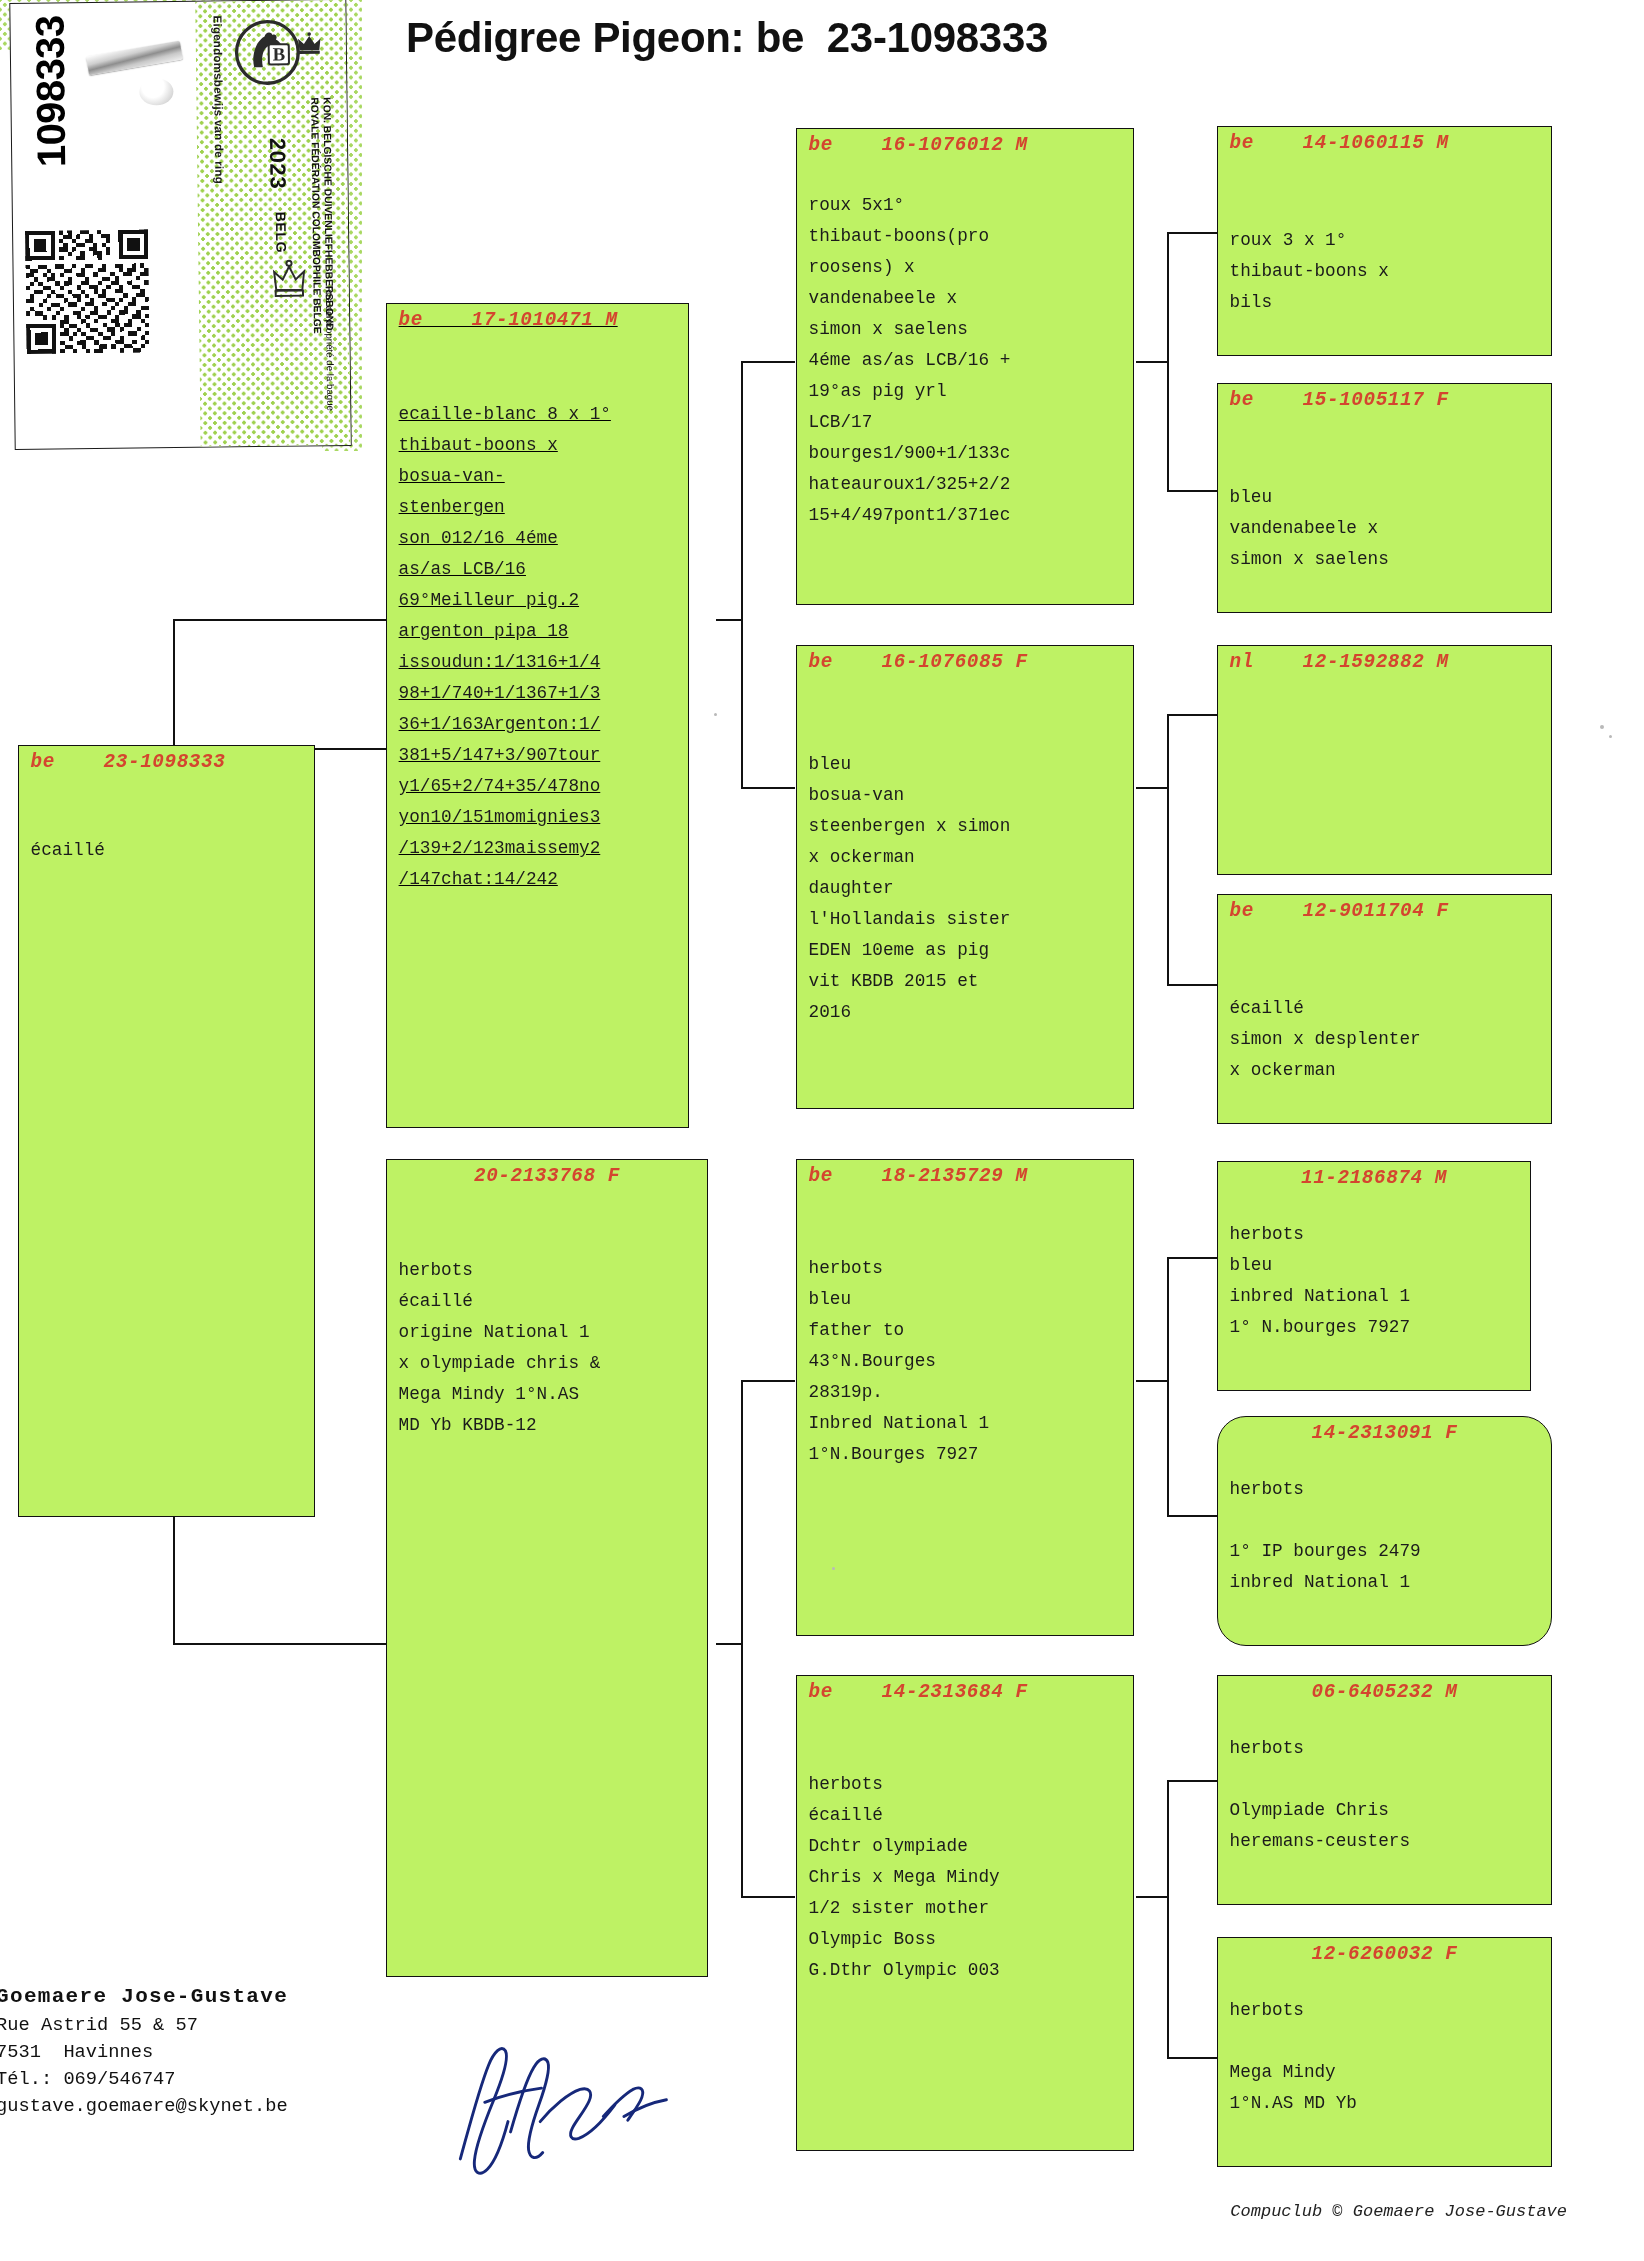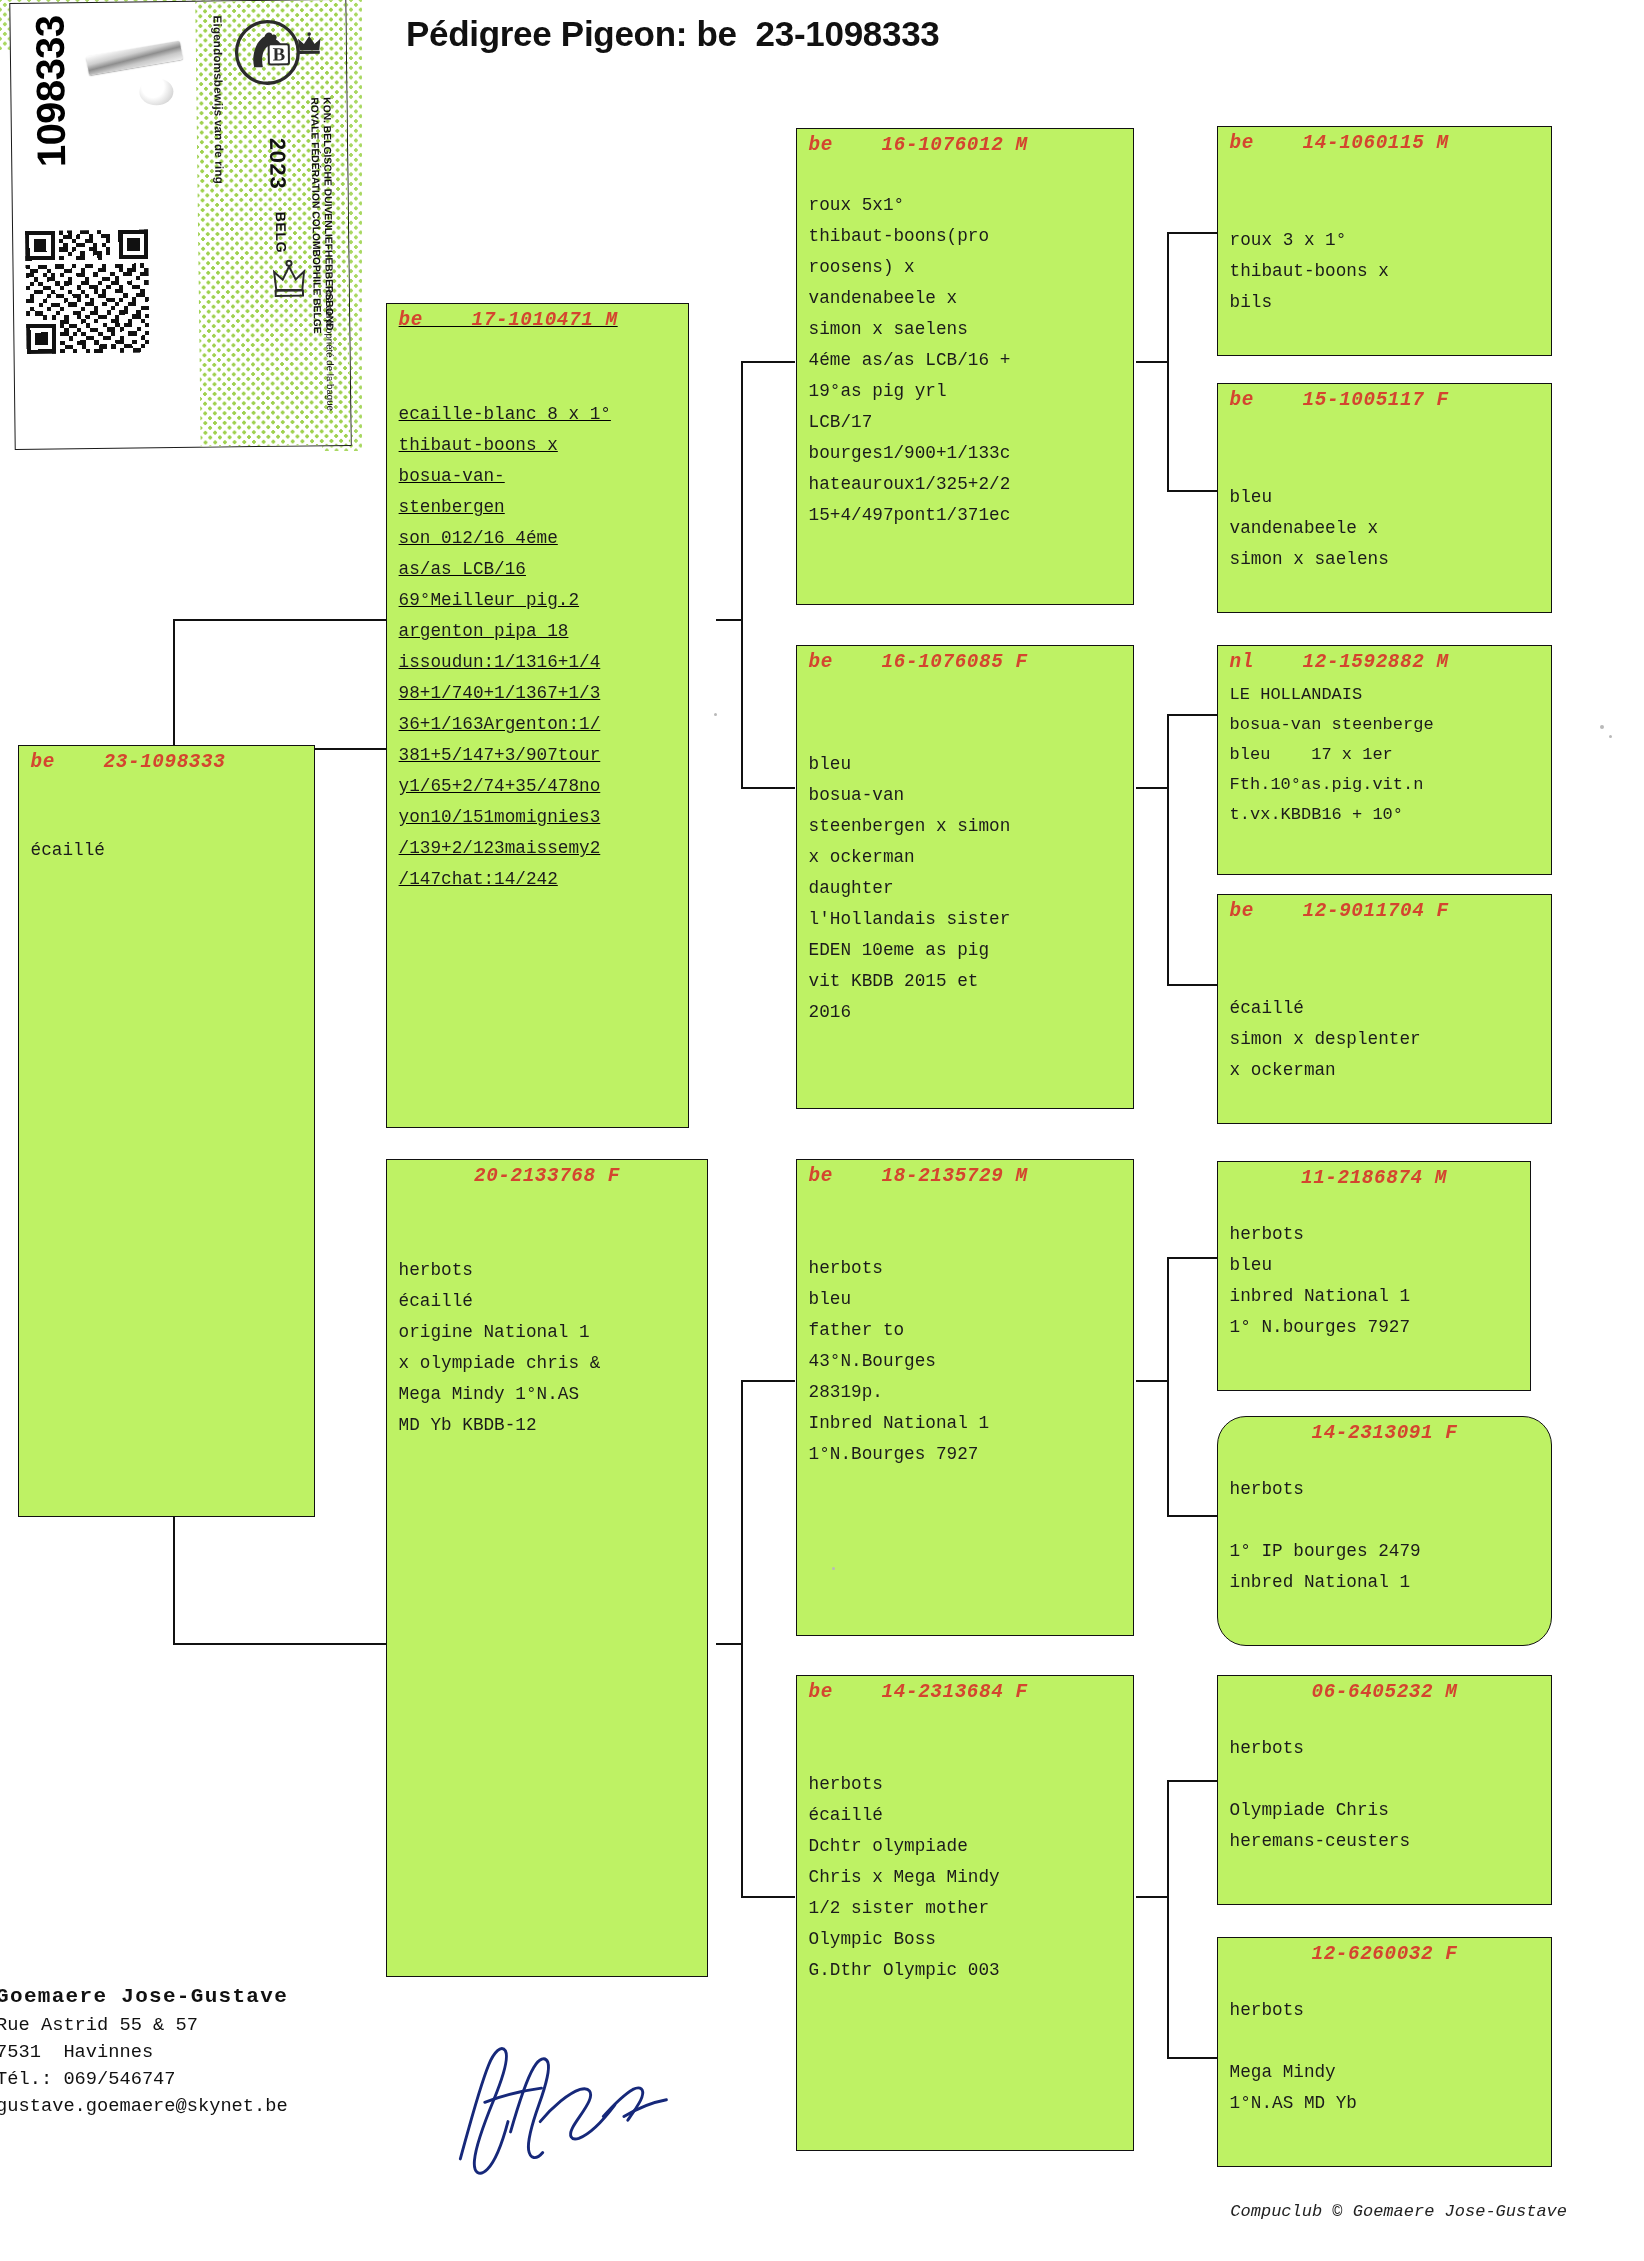--- a/index.html
+++ b/index.html
@@ -160,21 +160,21 @@
     width: 123px; height: 123px;
     z-index: 4;
   }
 
   
   #doc-title {
     position: absolute;
     left: 406px;
     top: 14px;
     font-family: "Liberation Sans", sans-serif;
-    font-size: 35px;
+    font-size: 42px;
     font-weight: 600;
     color: #111;
     letter-spacing: -0.3px;
     white-space: pre;
   }
 
   
   .ped-box {
     position: absolute;
     border: 1.6px solid #111;
@@ -631,25 +631,20 @@
 
 <div class="ped-box" style="left:1217px; top:383px; width:335px; height:230px;">
   <div class="box-head">be    15-1005117 F</div>
   <div class="box-body" style="margin-top:71px;">bleu
 vandenabeele x
 simon x saelens</div>
 </div>
 
 <div class="ped-box" style="left:1217px; top:645px; width:335px; height:230px;">
   <div class="box-head">nl    12-1592882 M</div>
-  <div class="box-body" style="margin-top:6.4px; font-size:17px; line-height:30px;">LE HOLLANDAIS
-bosua-van steenberge
-bleu    17 x 1er
-Fth.10°as.pig.vit.n
-t.vx.KBDB16 + 10°</div>
 </div>
 
 <div class="ped-box" style="left:1217px; top:894px; width:335px; height:230px;">
   <div class="box-head">be    12-9011704 F</div>
   <div class="box-body" style="margin-top:71px;">écaillé
 simon x desplenter
 x ockerman</div>
 </div>
 
 <div class="ped-box" style="left:1217px; top:1161px; width:314px; height:230px;">

